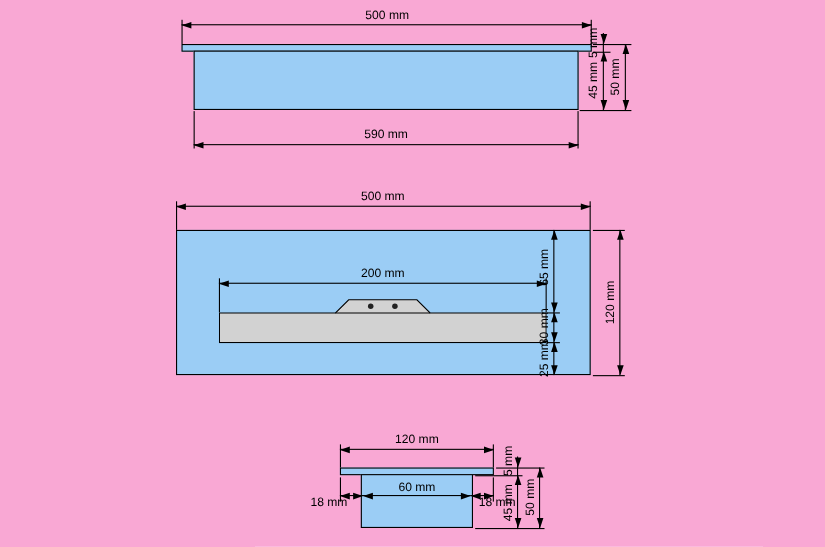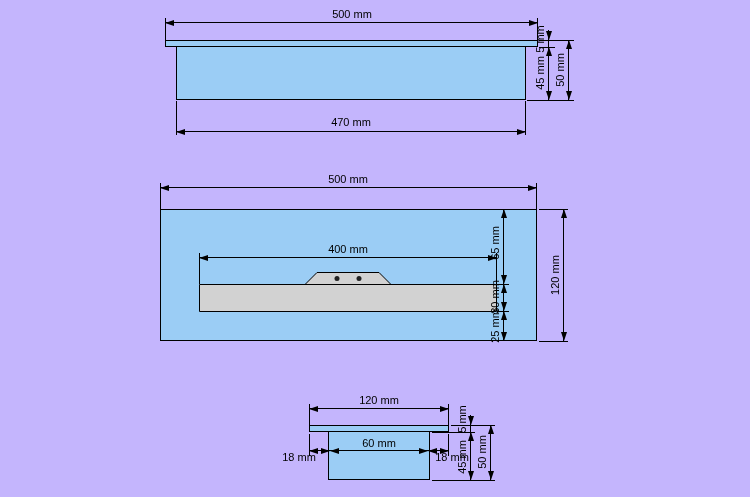--- a/index.html
+++ b/index.html
@@ -1,18 +1,18 @@
 <!DOCTYPE html>
 <html style="--blue: #9bcdf5; --gray: #d2d2d2; --ink: #000000;"><head>
 <meta charset="utf-8">
 <style>
   :root { --blue:#9bcdf5; --gray:#d2d2d2; --ink:#000000; }
   * { margin:0; padding:0; box-sizing:border-box; }
   body { background:#ffffff; font-family:"Liberation Sans", sans-serif; }
-  .canvas { position:relative; width:750px; height:497px; background:#c4b5fd; overflow:hidden; }
+  .canvas { position:relative; width:750px; height:497px; background:#f9a8d4; overflow:hidden; }
   .rect { position:absolute; border:1px solid var(--ink); }
   .blue { background:var(--blue); }
   .hline { position:absolute; height:0; border-top:1px solid var(--ink); }
   .vline { position:absolute; width:0; border-left:1px solid var(--ink); }
   
   .dim-h { position:absolute; height:0; border-top:1px solid var(--ink); }
   .dim-h::before { content:""; position:absolute; left:0; top:-3px; width:0; height:0;
     border-top:3px solid transparent; border-bottom:3px solid transparent; border-right:9px solid var(--ink); }
   .dim-h::after  { content:""; position:absolute; right:0; top:-3px; width:0; height:0;
     border-top:3px solid transparent; border-bottom:3px solid transparent; border-left:9px solid var(--ink); }
@@ -46,21 +46,21 @@
     <div class="vline" style="left:537px;top:18px;height:22px"></div>
     <div class="dim-h" style="left:165px;top:22px;width:373px"></div>
     <div class="lbl" style="left:352px;top:14px">
         <span>500 mm</span>
       </div>
 
     <div class="vline" style="left:176px;top:101px;height:34px"></div>
     <div class="vline" style="left:525px;top:101px;height:34px"></div>
     <div class="dim-h" style="left:176px;top:131px;width:350px"></div>
     <div class="lbl" style="left:351px;top:122px">
-        <span>470 mm</span>
+        <span>590 mm</span>
       </div>
 
     <div class="hline" style="left:539px;top:40px;width:35px"></div>
     <div class="hline" style="left:539px;top:47px;width:16px"></div>
     <div class="hline" style="left:527px;top:100px;width:47px"></div>
 
     <div class="vline" style="left:548px;top:30px;height:70px">
       <span class="a-dn" style="top:1px"></span>
       <span class="a-up" style="top:17px"></span>
       <span class="a-dn" style="top:61px"></span>
@@ -85,21 +85,21 @@
     <div class="vline" style="left:536px;top:183px;height:26px"></div>
     <div class="dim-h" style="left:160px;top:187px;width:377px"></div>
     <div class="lbl" style="left:348px;top:179px">
         <span>500 mm</span>
       </div>
 
     <div class="vline" style="left:199px;top:253px;height:31px"></div>
     <div class="vline" style="left:496px;top:253px;height:31px"></div>
     <div class="dim-h" style="left:199px;top:257px;width:298px"></div>
     <div class="lbl" style="left:348px;top:249px">
-        <span>400 mm</span>
+        <span>200 mm</span>
       </div>
 
     <svg style="left:199px;top:271px" width="298" height="41" viewBox="0 0 298 41">
       <polygon points="0.5,40.5 0.5,13.5 106,13.5 118,1.5 180,1.5 192,13.5 297.5,13.5 297.5,40.5" style="fill:var(--gray);stroke:var(--ink);stroke-width:1"></polygon>
       <line x1="106" y1="13.5" x2="192" y2="13.5" style="stroke:var(--ink);stroke-width:1"></line>
       <circle cx="138" cy="7.5" r="2.5" style="fill:#222"></circle>
       <circle cx="160" cy="7.5" r="2.5" style="fill:#222"></circle>
     </svg>
 
     <div class="hline" style="left:497px;top:284px;width:12px"></div>

